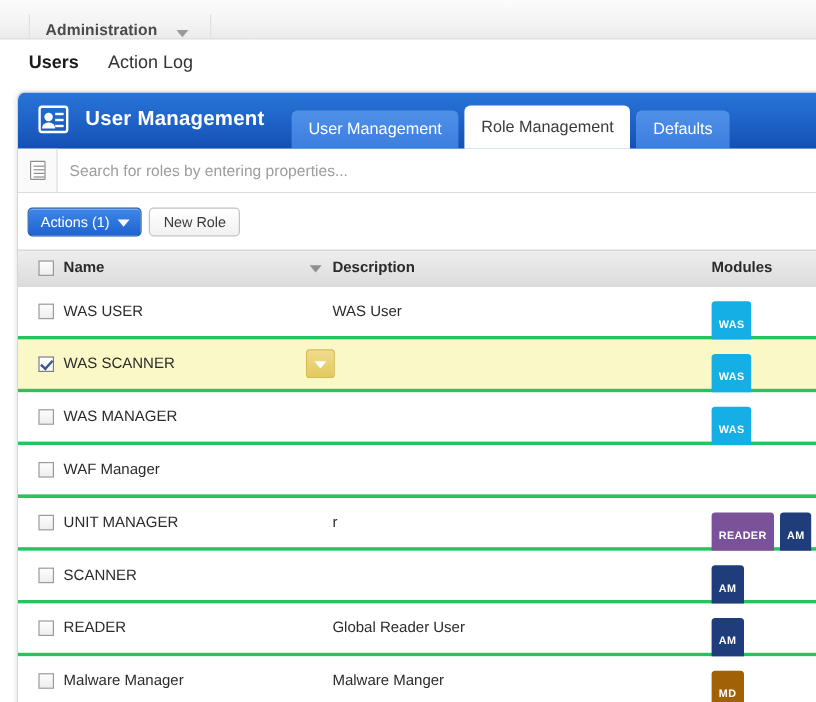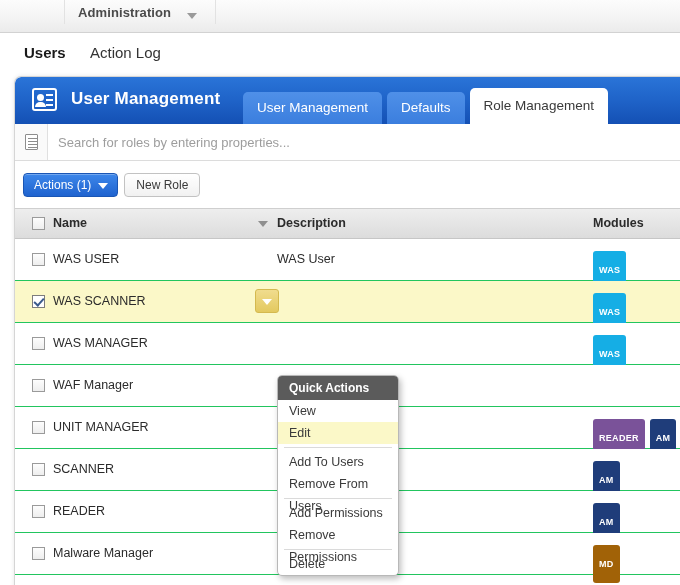--- a/index.html
+++ b/index.html
@@ -19,30 +19,29 @@
   .appbar {
     position: absolute;
     left: 0; top: 0;
     width: 680px; height: 33px;
     background: linear-gradient(to bottom, #fcfcfc 0%, #f4f4f4 55%, #ebebeb 100%);
     border-bottom: 1px solid #d2d2d2;
     box-sizing: border-box;
   }
   .admin-menu {
     position: absolute;
-    left: 24px; top: 0;
+    left: 24px; top: 12px;
     height: 24px;
     width: 152px;
     border-left: 1px solid #e2e2e2;
     border-right: 1px solid #e2e2e2;
     box-sizing: border-box;
     display: flex;
     align-items: center;
     cursor: default;
-    margin-left: 40px;
   }
   .admin-menu-label {
     font-size: 13px;
     font-weight: bold;
     color: #4a4a4a;
     margin-left: 13px;
     letter-spacing: .1px;
   }
   .admin-caret {
     position: absolute;
@@ -310,21 +309,21 @@
     width: 4px; height: 8px;
     border: solid #3a5a8c;
     border-width: 0 2px 2px 0;
     transform: rotate(42deg);
   }
   #th-cb { left: 17px; top: 8px; }
 
   .row {
     position: relative;
     height: 41px;
-    border-bottom: 1px solid #22c55e;
+    border-bottom: 3px solid #22c55e;
     background: #ffffff;
   }
   .row.selected { background: #fbf8c8; }
   .row .cb { left: 17px; top: 14px; }
   .cell-name {
     position: absolute;
     left: 38px; top: 13px;
     font-size: 12.5px;
     color: #2b2b2b;
   }
@@ -429,22 +428,22 @@
     <div class="module-icon">
       <span class="face"></span>
       <span class="body"></span>
       <span class="line l1"></span>
       <span class="line l2"></span>
       <span class="line l3"></span>
     </div>
     <div class="module-title">User Management</div>
     <div class="tabs">
       <div class="tab">User Management</div>
+      <div class="tab active">Role Management</div>
       <div class="tab">Defaults</div>
-      <div class="tab active">Role Management</div>
     </div>
   </div>
 
   <div class="searchbar">
     <div class="search-icon-box">
       <span class="search-glyph">
           <i></i>
           <i></i>
           <i></i>
           <i></i>
@@ -530,29 +529,14 @@
           <span class="cb"></span>
           <span class="cell-name">Malware Manager</span>
           <span class="cell-desc">Malware Manger</span>
           <span class="cell-modules">
             <span class="badge" style="background: #a16207;">MD</span>
           </span>
         </div>
       </div>
   </div>
 
-  <div class="quick-menu">
-    <div class="quick-header">Quick Actions</div>
-    <div id="quick-body">
-        <div class="quick-item">View</div>
-        <div class="quick-item highlight">Edit</div>
-        <div class="quick-sep"></div>
-        <div class="quick-item">Add To Users</div>
-        <div class="quick-item">Remove From Users</div>
-        <div class="quick-sep"></div>
-        <div class="quick-item">Add Permissions</div>
-        <div class="quick-item">Remove Permissions</div>
-        <div class="quick-sep"></div>
-        <div class="quick-item">Delete</div>
-      </div>
-  </div>
 
 </div>
 
 </body></html>

